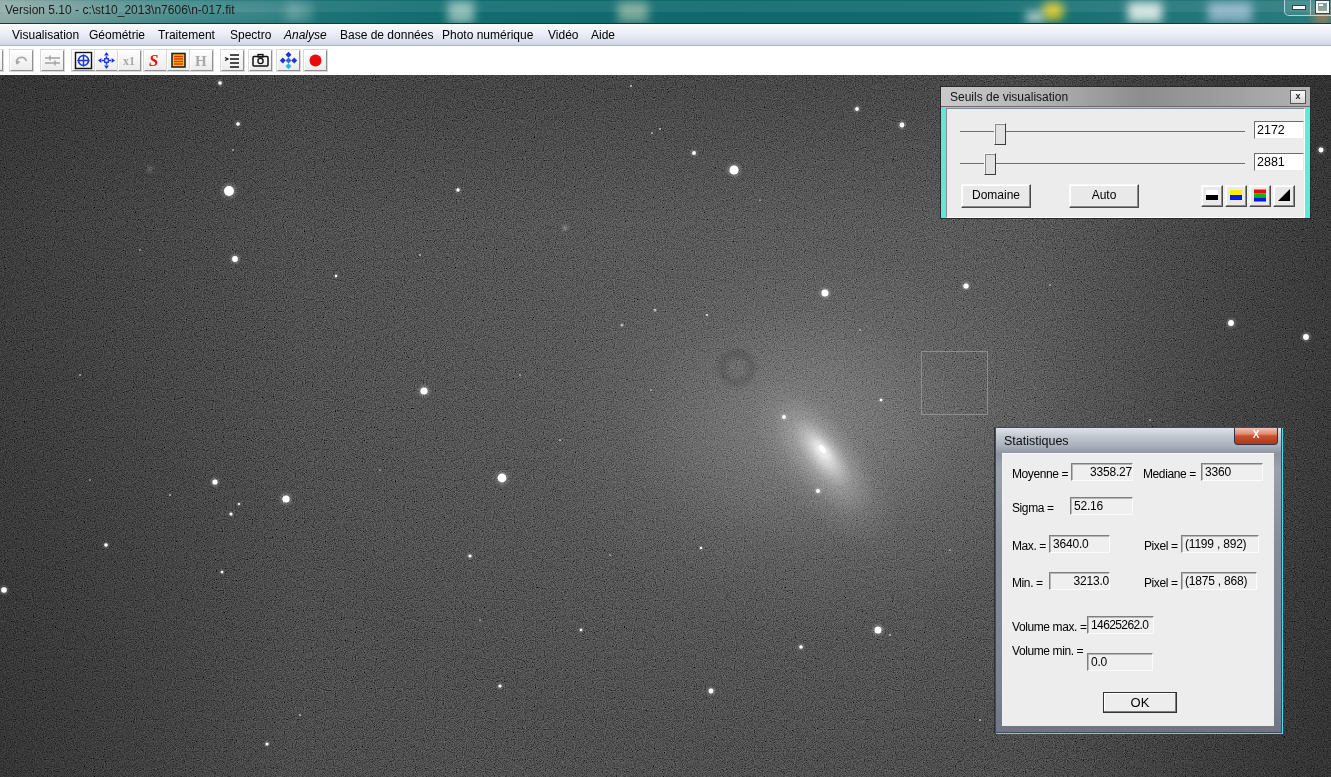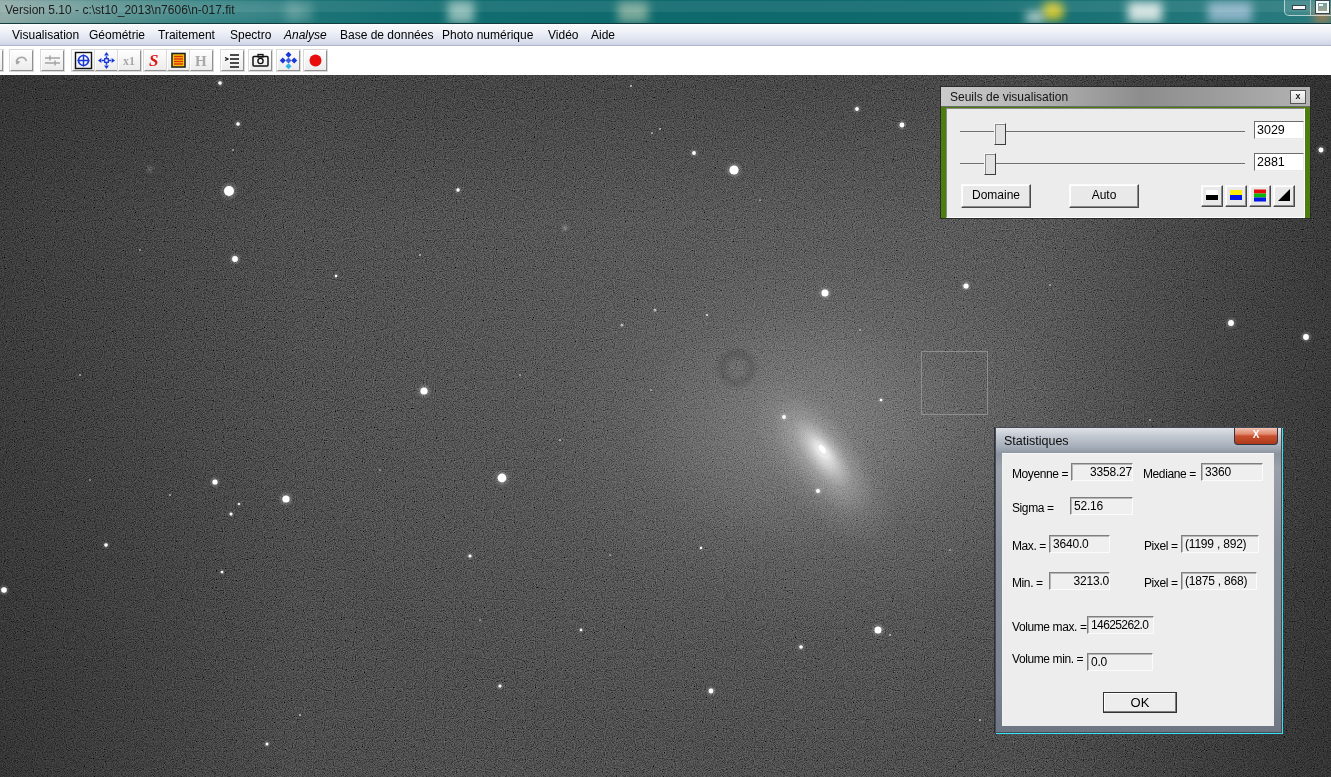--- a/index.html
+++ b/index.html
@@ -23,21 +23,21 @@
  border-bottom:1px solid #aeb6c9;font-size:12px;color:#000;}
 #menubar span{position:absolute;top:4px;}
 
 #toolbar{position:absolute;top:46px;left:0;width:1331px;height:29px;background:#ffffff;border-bottom:1px solid #98989c;}
 .tbtn{position:absolute;top:4px;width:21px;height:19px;background:linear-gradient(to bottom,#fdfdfd,#ececec);
  border:1px solid;border-color:#ffffff #8f8f8f #8f8f8f #ffffff;box-shadow:0 0 0 1px #d9d9d9;}
 .tbtn svg{position:absolute;left:0;top:0;}
 
 #field{position:absolute;top:75px;left:0;width:1331px;height:702px;background:#585858;}
 
-#seuils{position:absolute;left:940px;top:86px;width:369px;height:131px;background:#4d7c0f;border:1px solid #2a2a2a;}
+#seuils{position:absolute;left:940px;top:86px;width:369px;height:131px;background:#5eead4;border:1px solid #2a2a2a;}
 #seuils-title{position:absolute;left:0;top:0;width:369px;height:19px;
  background:linear-gradient(to right,#cacaca 0,#b5b5b5 90px,#8d8d8d 200px,#9d9d9d 280px,#b2b2b2 369px);
  border-bottom:1px solid #6a6a6a;}
 #seuils-title span{position:absolute;left:9px;top:3px;font-size:12px;color:#111;}
 #seuils-close{position:absolute;right:4px;top:3px;width:14px;height:12px;background:linear-gradient(to bottom,#fbfbfb,#d6d6d6);
  border:1px solid #555;font-size:9px;color:#222;text-align:center;line-height:11px;font-weight:bold;}
 #seuils-body{position:absolute;left:5px;top:21px;width:357px;height:108px;background:#ececec;
  border:1px solid;border-color:#8a8a8a #ffffff #ffffff #8a8a8a;}
 .strack{position:absolute;height:1px;background:#6e6e6e;border-bottom:1px solid #f0f0f0;}
 .sthumb{position:absolute;width:10px;height:20px;background:#e2e2e2;
@@ -390,21 +390,21 @@
   <div id="seuils">
     <div id="seuils-title">
         <span>Seuils de visualisation</span>
       </div>
     <div id="seuils-close">x</div>
     <div id="seuils-body">
       <div class="strack" style="left:13px;top:22px;width:285px;"></div>
       <div class="sthumb" style="left:47px;top:14px;"></div>
       <div class="strack" style="left:13px;top:54px;width:285px;"></div>
       <div class="sthumb" style="left:37px;top:44px;"></div>
-      <div class="sbox" style="left:307px;top:12px;">3029</div>
+      <div class="sbox" style="left:307px;top:12px;">2172</div>
       <div class="sbox" style="left:307px;top:44px;">2881</div>
       <div class="cbtn" style="left:14px;top:75px;width:68px;height:22px;line-height:21px;">Domaine</div>
       <div class="cbtn" style="left:122px;top:75px;width:68px;height:22px;line-height:21px;">Auto</div>
       <div class="cbtn" style="left:254px;top:76px;width:20px;height:20px;">
         <svg width="18" height="18" viewBox="0 0 18 18">
             <rect x="3" y="4" width="12" height="5" fill="#fff"></rect>
             <rect x="3" y="9" width="12" height="5" fill="#000"></rect>
           </svg>
       </div>
       <div class="cbtn" style="left:278px;top:76px;width:20px;height:20px;">
@@ -441,18 +441,18 @@
       <div class="slabel" style="left:9px;top:85px;">Max. =</div>
       <div class="sfield" style="left:46px;top:81px;width:56px;">3640.0</div>
       <div class="slabel" style="left:141px;top:85px;">Pixel =</div>
       <div class="sfield" style="left:178px;top:81px;width:73px;">(1199 , 892)</div>
       <div class="slabel" style="left:9px;top:122px;">Min. =</div>
       <div class="sfield" style="left:46px;top:118px;width:56px;text-align:right;">3213.0</div>
       <div class="slabel" style="left:141px;top:122px;">Pixel =</div>
       <div class="sfield" style="left:178px;top:118px;width:71px;">(1875 , 868)</div>
       <div class="slabel" style="left:9px;top:166px;">Volume max. =</div>
       <div class="sfield" style="left:84px;top:162px;width:62px;letter-spacing:-0.6px;">14625262.0</div>
-      <div class="slabel" style="left:9px;top:198px;">Volume min. =</div>
+      <div class="slabel" style="left:9px;top:190px;">Volume min. =</div>
       <div class="sfield" style="left:84px;top:199px;width:61px;">0.0</div>
       <div id="okbtn">OK</div>
     </div>
   </div>
 </div>
 
 </body></html>

